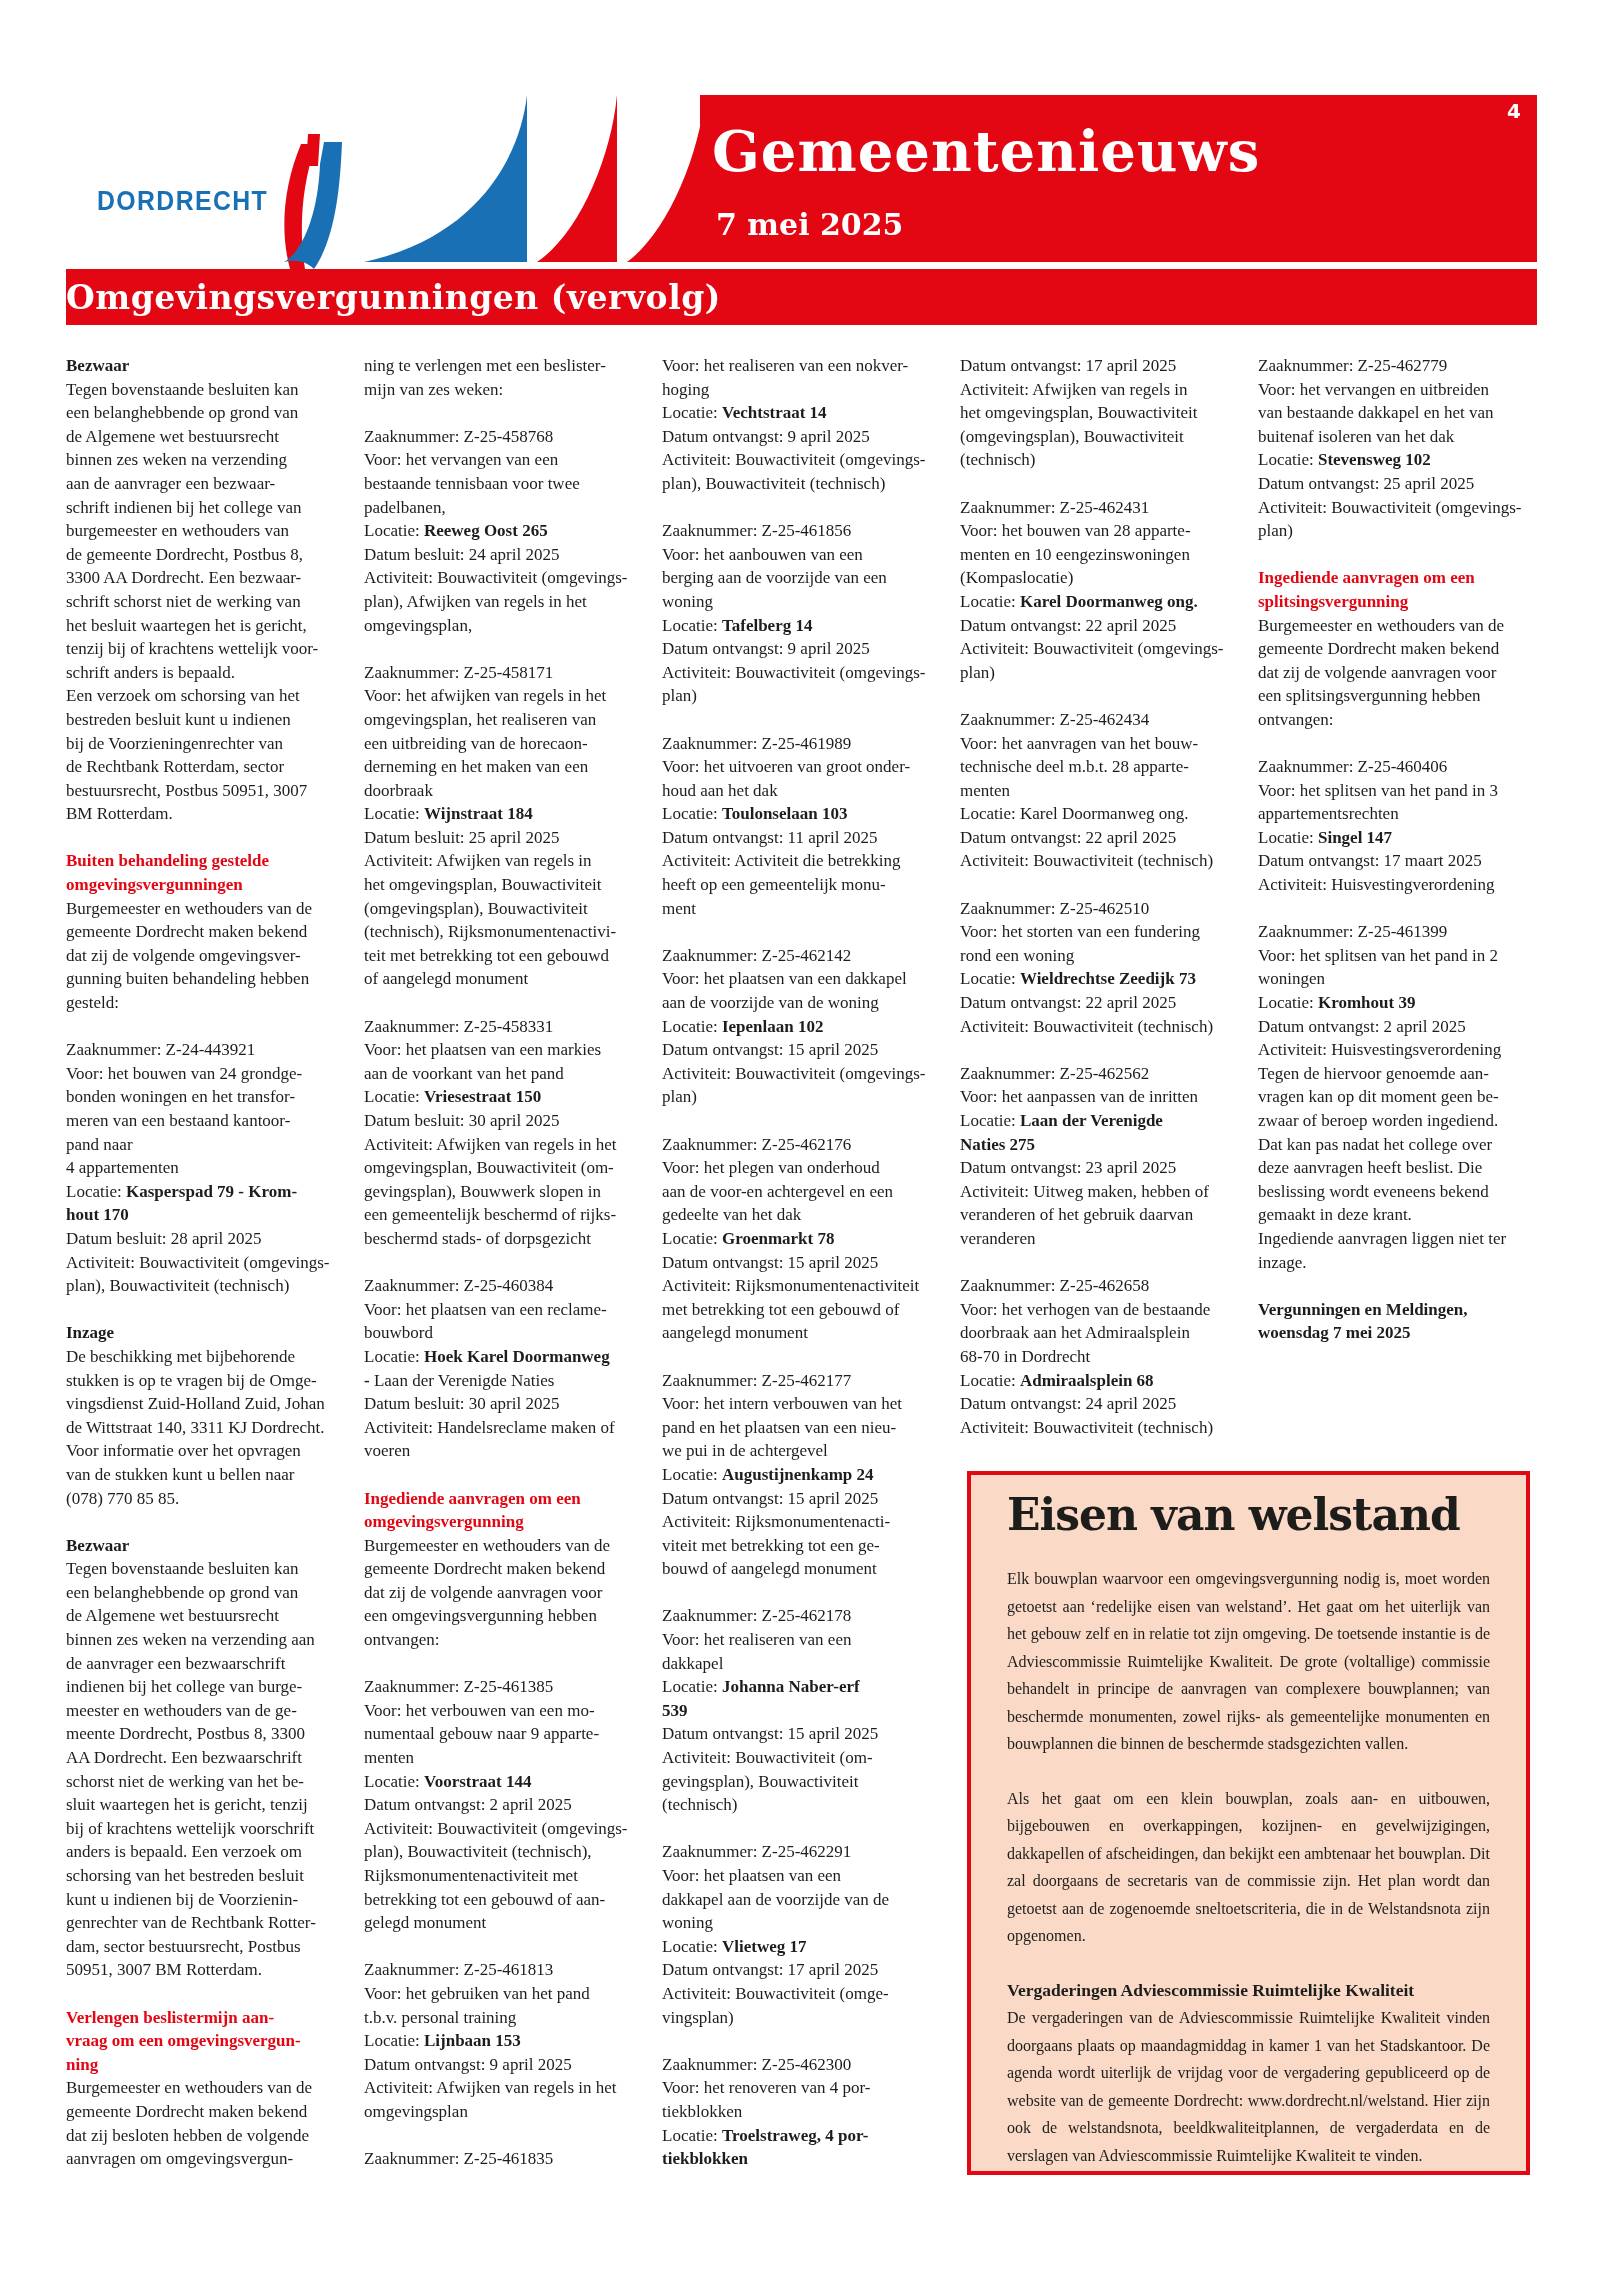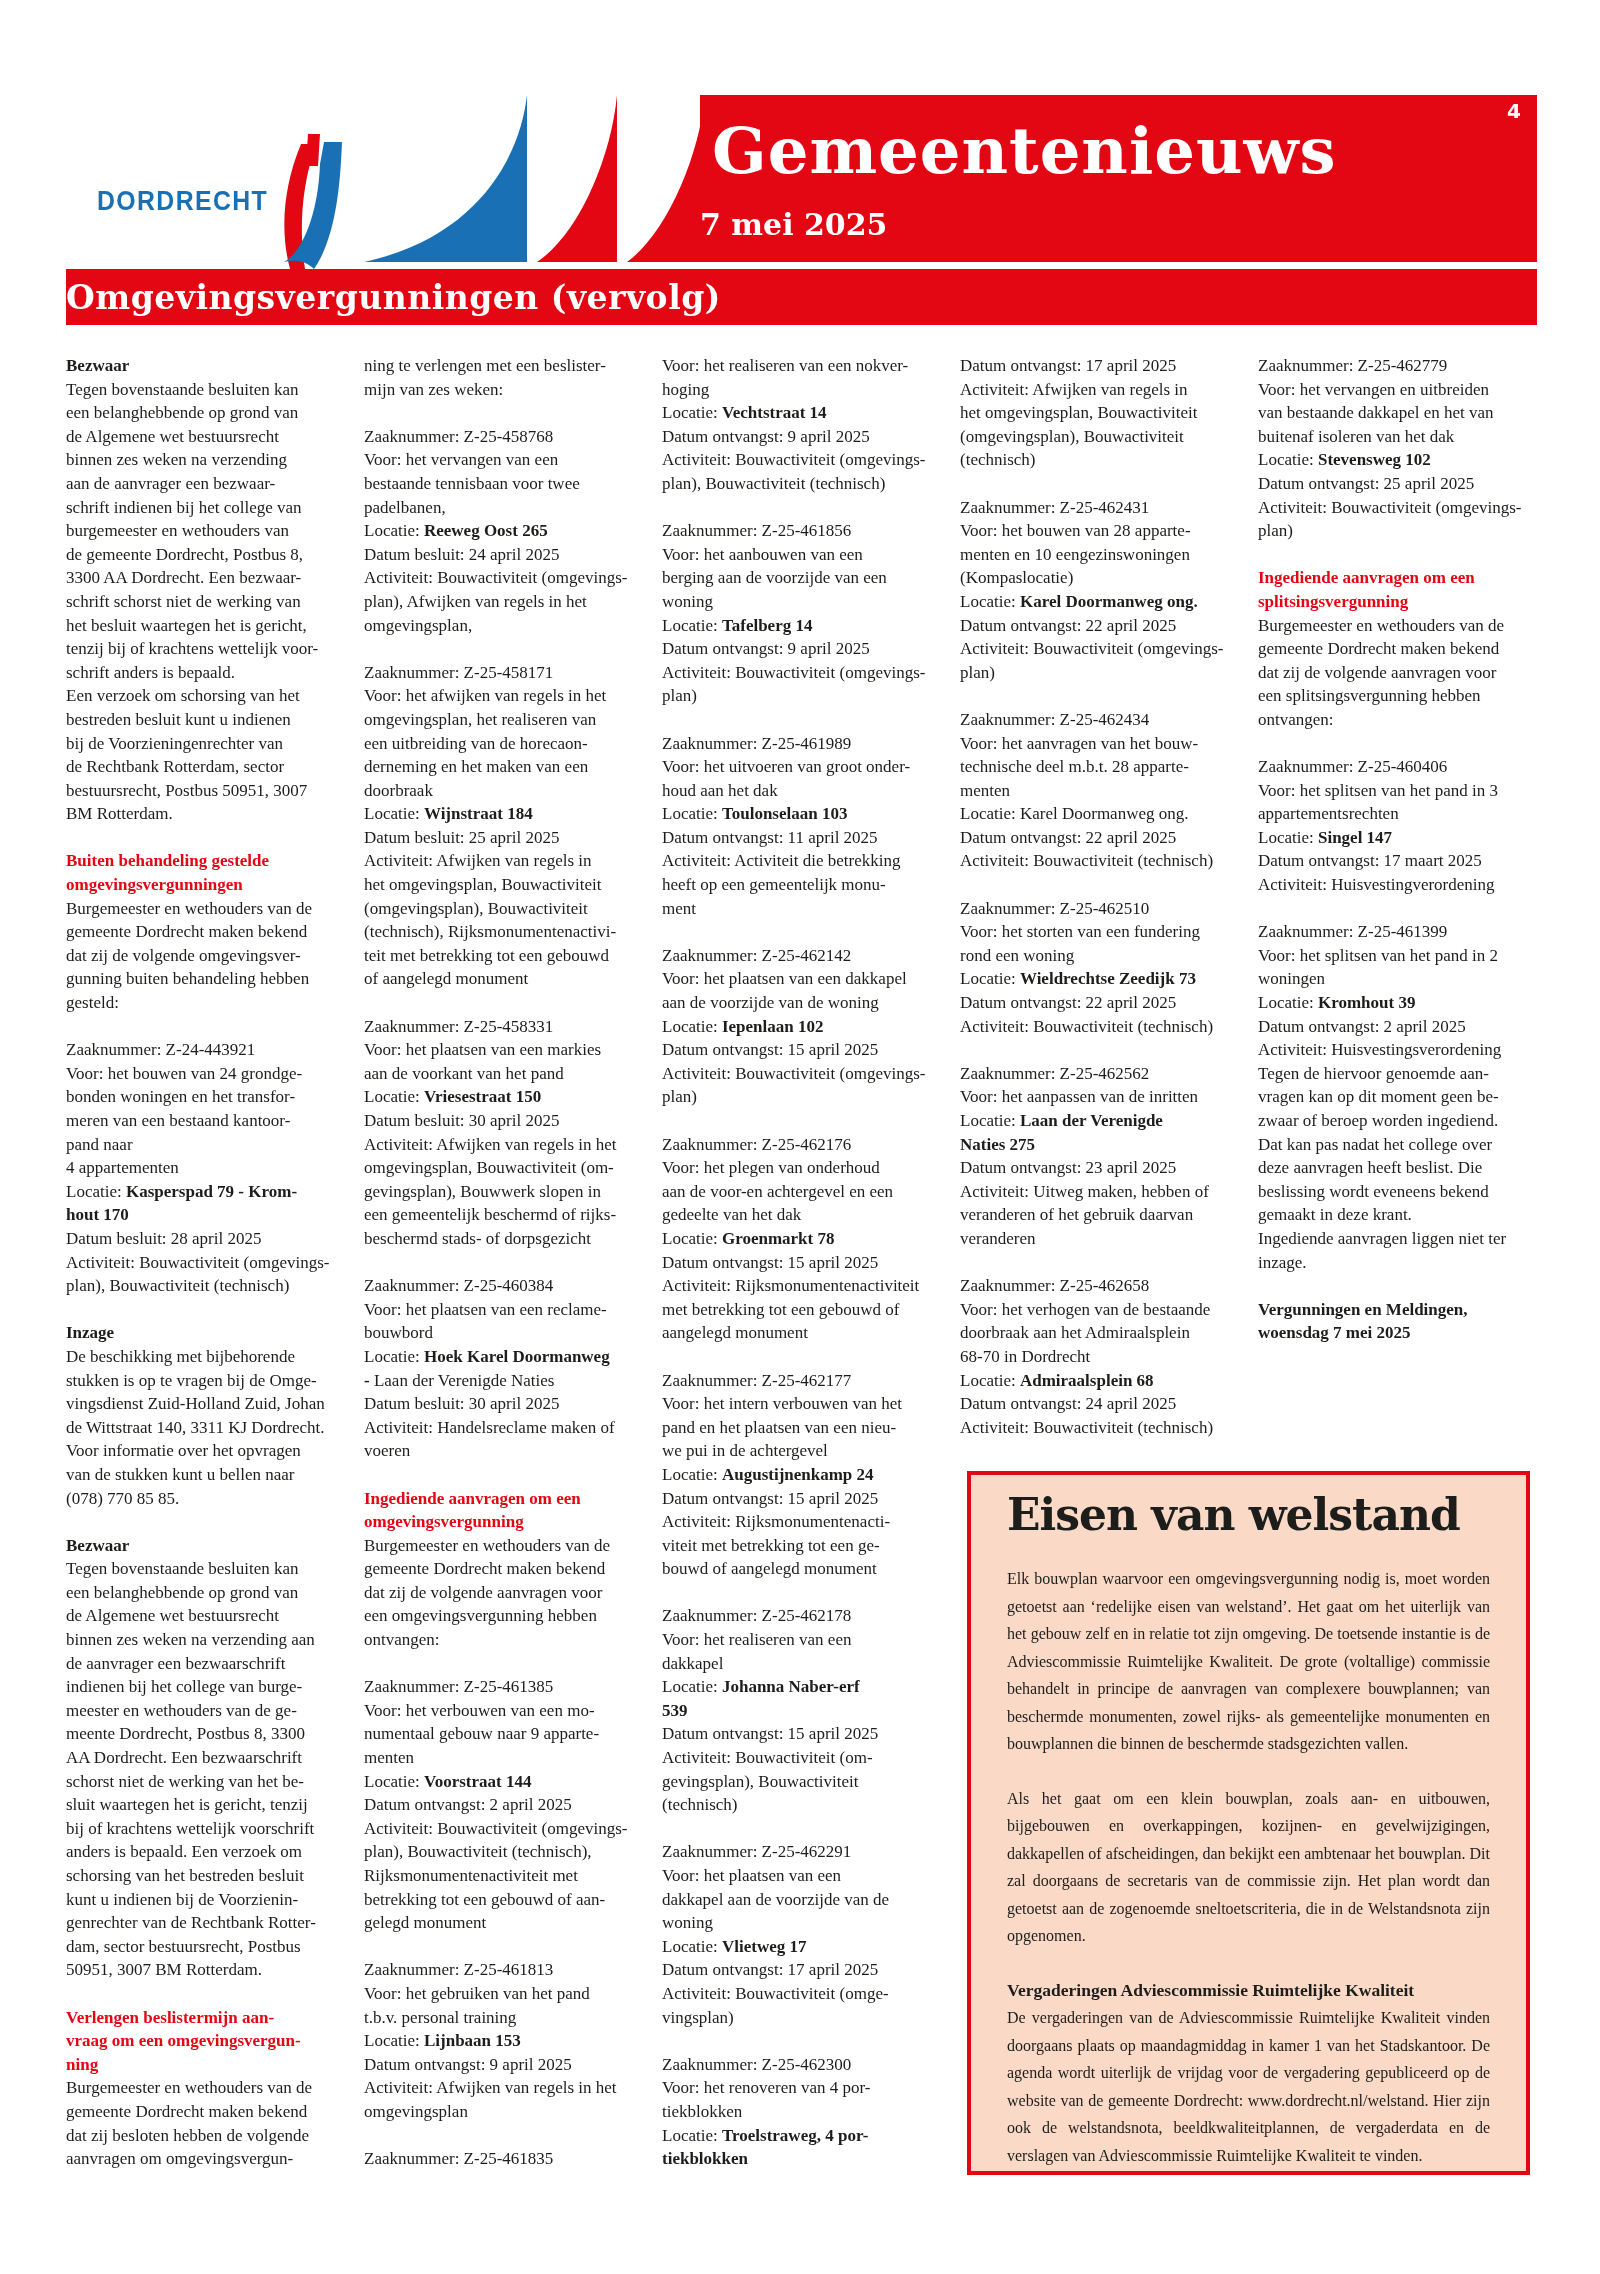--- a/index.html
+++ b/index.html
@@ -6,22 +6,22 @@
   .page{position:relative;width:1600px;height:2274px;background:#ffffff;overflow:hidden;
         font-family:"Liberation Serif",serif;color:#1d1d1b;}
   
   .wordmark{position:absolute;left:97px;top:186px;font-family:"Liberation Sans",sans-serif;
             font-weight:bold;font-size:27px;letter-spacing:1.5px;color:#1a70b4;
             transform:scaleX(.92);transform-origin:left center;}
   .logo-svg{position:absolute;left:268px;top:132px;}
   .deco-svg{position:absolute;left:360px;top:95px;}
   .banner{position:absolute;left:700px;top:95px;width:837px;height:167px;background:#e30613;}
   .banner-title{position:absolute;left:12px;top:14px;font-family:"DejaVu Serif",serif;
-                font-weight:bold;font-size:64px;line-height:84px;color:#ffffff;letter-spacing:1px;}
-  .banner-date{position:absolute;left:0;top:112px;font-family:"DejaVu Serif",serif;
+                font-weight:bold;font-size:56px;line-height:84px;color:#ffffff;letter-spacing:1px;}
+  .banner-date{position:absolute;left:16px;top:112px;font-family:"DejaVu Serif",serif;
                font-weight:bold;font-size:30px;color:#ffffff;}
   .page-num{position:absolute;right:16px;top:4px;font-family:"DejaVu Sans",sans-serif;
             font-weight:bold;font-size:20px;color:#ffffff;}
   .sectionbar{position:absolute;left:66px;top:269px;width:1471px;height:56px;background:#e30613;}
   .sectionbar .t{font-family:"DejaVu Serif",serif;font-weight:bold;font-size:33px;
                  line-height:58px;color:#ffffff;letter-spacing:.5px;}
   
   .col{position:absolute;top:354px;width:282px;}
   .c1{left:66px;} .c2{left:364px;} .c3{left:662px;} .c4{left:960px;} .c5{left:1258px;}
   .line{font-size:17px;line-height:23.6px;height:23.6px;white-space:nowrap;color:#1d1d1b;}

